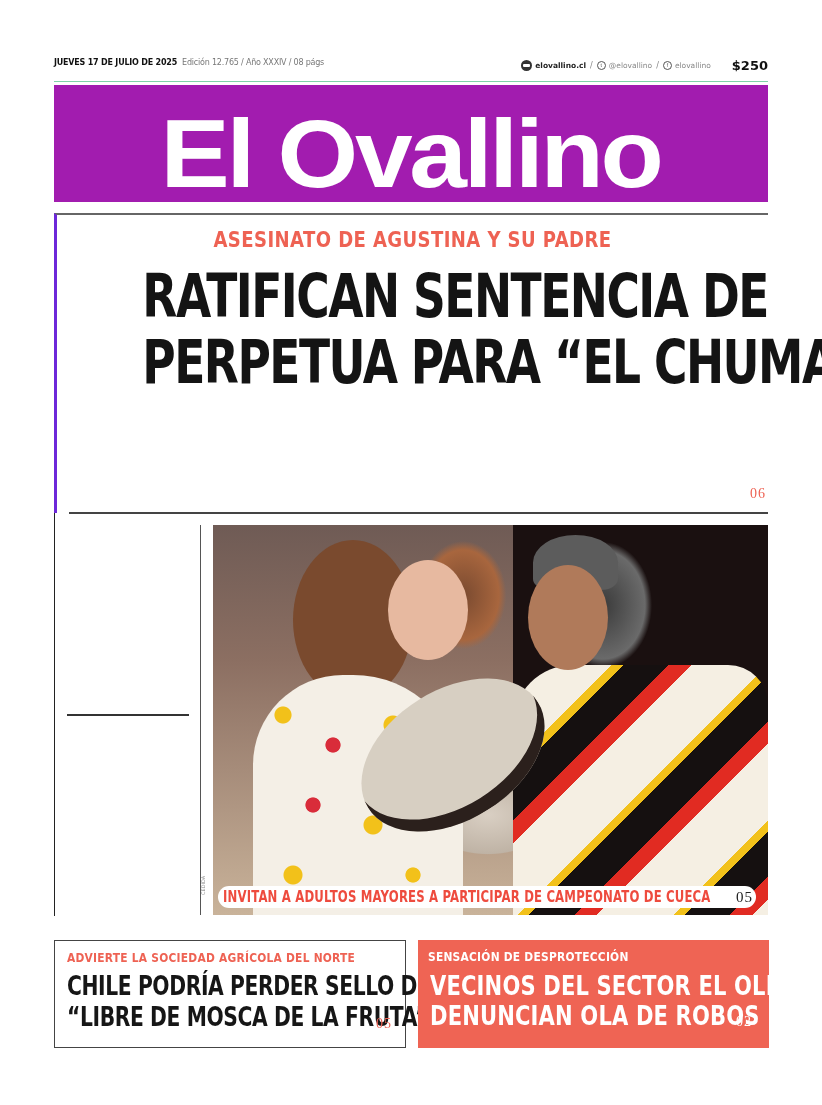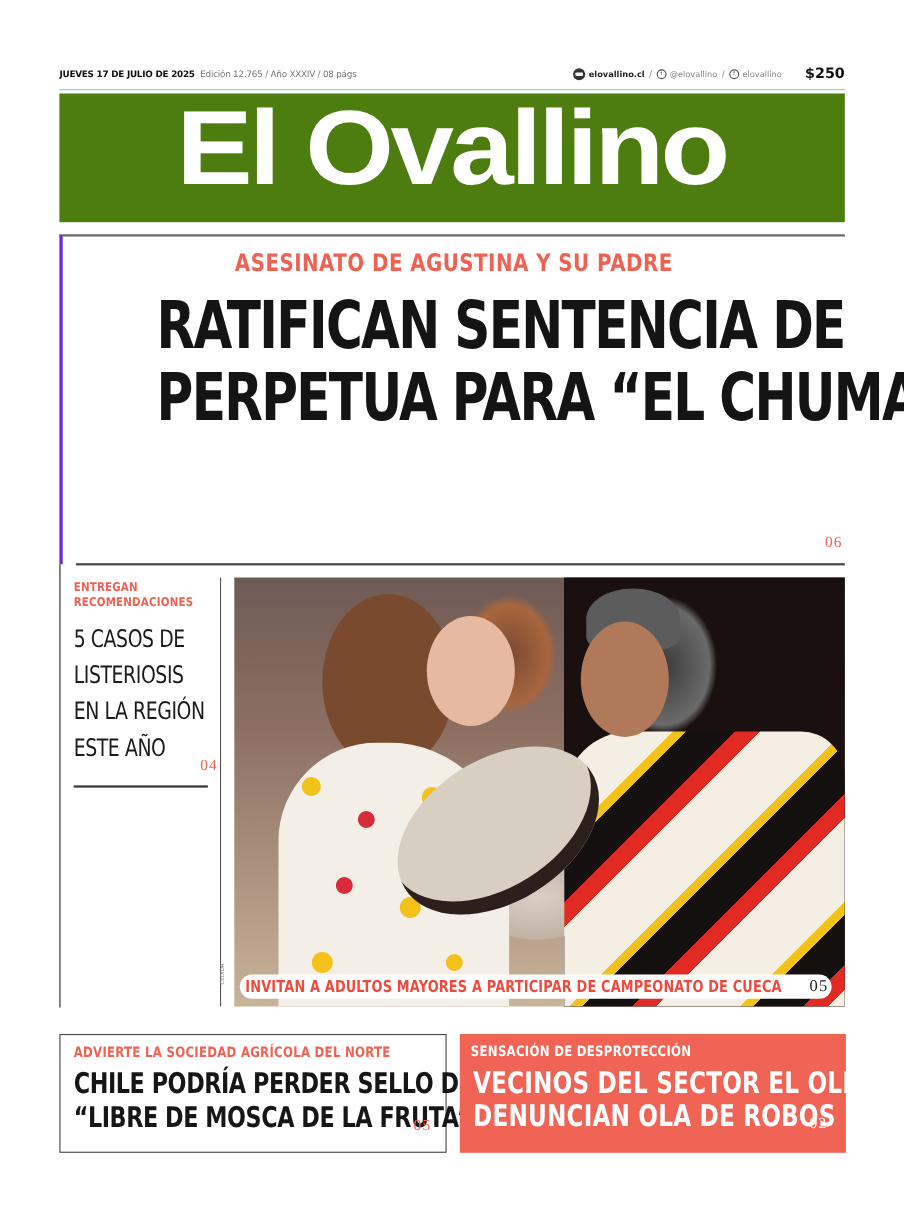--- a/index.html
+++ b/index.html
@@ -1,34 +1,34 @@
 <!DOCTYPE html>
 <html><head>
 <meta charset="utf-8">
 <style>
   * { box-sizing: border-box; margin: 0; padding: 0; }
   html, body { width: 822px; height: 1105px; background: #ffffff; overflow: hidden; }
   body { position: relative; font-family: "Liberation Sans", sans-serif; color: #1a1a1a; }
 
   
-  .topbar { position: absolute; left: 54px; top: 58px; width: 714px; height: 18px; display: flex; align-items: center; }
+  .topbar { position: absolute; left: 54px; top: 58px; width: 714px; height: 18px; display: flex; align-items: flex-start; }
   .topbar .date { font-family: "DejaVu Sans", sans-serif; font-weight: bold; font-size: 8px; color: #111; letter-spacing: -0.2px; }
   .topbar .edition { font-family: "DejaVu Sans", sans-serif; font-size: 8px; color: #777; margin-left: 5px; letter-spacing: -0.2px; }
   .topbar .right { margin-left: auto; display: flex; align-items: center; }
   .topbar .web { font-family: "DejaVu Sans", sans-serif; font-weight: bold; font-size: 7.5px; color: #222; margin-left: 3px; }
   .topbar .sep { font-family: "DejaVu Sans", sans-serif; font-size: 8px; color: #888; margin: 0 4px; }
   .topbar .social { font-family: "DejaVu Sans", sans-serif; font-size: 7.5px; color: #888; margin-left: 3px; }
   .topbar .icon-circ { display: inline-block; width: 9px; height: 9px; border: 1px solid #555; border-radius: 50%; font-size: 5px; line-height: 7px; text-align: center; color: #555; }
   .topbar .globe { display: inline-block; width: 11px; height: 11px; border-radius: 50%; background: #333; position: relative; }
   .topbar .globe::before { content: ""; position: absolute; left: 2px; right: 2px; top: 4px; height: 3px; background: #fff; border-radius: 1px; }
   .topbar .price { font-family: "DejaVu Sans", sans-serif; font-weight: bold; font-size: 13px; color: #111; margin-left: 21px; }
   .topline { position: absolute; left: 54px; top: 81px; width: 714px; height: 1px; background: #7fd3a8; }
 
   
-  .masthead { position: absolute; left: 54px; top: 85px; width: 714px; height: 117px; background: #4d7c0f; display: flex; align-items: flex-start; justify-content: center; }
+  .masthead { position: absolute; left: 54px; top: 85px; width: 714px; height: 117px; background: #a21caf; display: flex; align-items: flex-end; justify-content: center; }
   .masthead .logo { font-family: "Liberation Sans", sans-serif; font-weight: bold; font-size: 96px; color: #ffffff; letter-spacing: -3px; line-height: 1; transform: scaleX(1.08); margin-top: 2px; }
 
   
   .leadbox { position: absolute; left: 54px; top: 213px; width: 714px; height: 300px; border-top: 2px solid #666; border-left: 3px solid #6d28d9; }
   .kicker { font-family: "DejaVu Sans", sans-serif; font-weight: bold; font-size: 22px; color: #ee6253; text-align: center; letter-spacing: 0.5px; transform: scaleX(0.82); }
   .leadbox .kicker { position: absolute; left: 0; right: 0; top: 12px; }
   .headline { position: absolute; left: 0; right: 0; top: 48px; text-align: center; font-family: "DejaVu Sans", sans-serif; font-weight: bold; color: #141414; font-size: 60px; line-height: 66px; letter-spacing: -2px; transform: scaleX(0.76); transform-origin: center top; white-space: nowrap; }
   .lead-text { position: absolute; left: 12px; top: 201px; width: 700px; font-family: "Liberation Serif", serif; font-size: 17.5px; line-height: 22px; color: #1c1c1c; letter-spacing: -0.35px; }
   .pagenum { font-family: "Liberation Serif", serif; font-size: 14px; color: #ee6253; letter-spacing: 1px; }
   .leadbox .pagenum { position: absolute; right: 2px; top: 271px; }
@@ -120,33 +120,20 @@
   <div class="kicker">ASESINATO DE AGUSTINA Y SU PADRE</div>
   <div class="headline">
     <div>RATIFICAN SENTENCIA DE</div>
     <div>PERPETUA PARA “EL CHUMA”</div>
   </div>
   <span class="pagenum">06</span>
   <div class="bottom-rule"></div>
 </div>
 
 <div class="leftcol">
-  <div class="story story1">
-    <div class="skick">
-      <div>ENTREGAN</div>
-      <div>RECOMENDACIONES</div>
-    </div>
-    <div class="shead">
-      <div>5 CASOS DE</div>
-      <div>LISTERIOSIS</div>
-      <div>EN LA REGIÓN</div>
-      <div>ESTE AÑO</div>
-    </div>
-    <span class="pagenum">04</span>
-  </div>
   <div class="rule-small"></div>
   <div class="divider-v"></div>
 </div>
 
 <div class="photo">
   <div class="hair1"></div>
   <div class="dress"></div>
   <div class="face1"></div>
   <div class="poncho"></div>
   <div class="hair2"></div>

